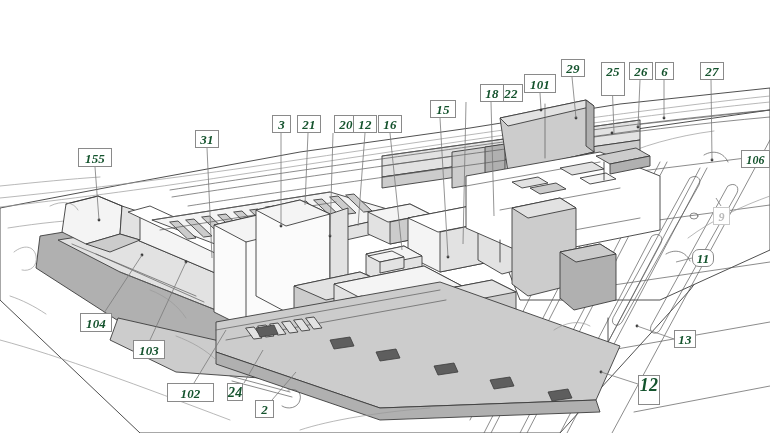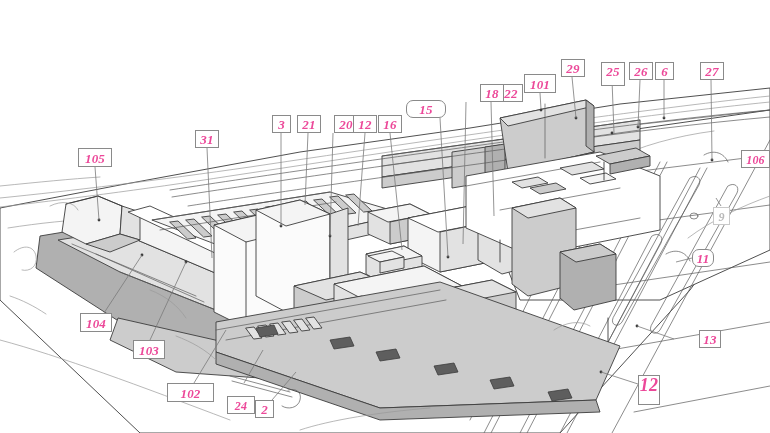--- a/index.html
+++ b/index.html
@@ -24,21 +24,21 @@
     top: 0;
     width: 770px;
     height: 433px;
     display: block;
   }
   .callout {
     position: absolute;
     box-sizing: border-box;
     border: 1px solid #8a8a8a;
     background: #ffffff;
-    color: #ec4899;
+    color: #14532d;
     font-family: "Liberation Serif", serif;
     font-style: italic;
     font-weight: 700;
     text-align: center;
     line-height: 1;
     white-space: nowrap;
     letter-spacing: 0.2px;
     user-select: none;
   }
   .callout.faint {
@@ -324,92 +324,92 @@
         <line x1="104" y1="313" x2="142" y2="255" class="lead"></line>
         <line x1="150" y1="340" x2="186" y2="262" class="lead"></line>
         <line x1="194" y1="383" x2="226" y2="330" class="lead"></line>
         <line x1="244" y1="383" x2="263" y2="350" class="lead"></line>
         <line x1="272" y1="400" x2="296" y2="372" class="lead"></line>
       </g>
   </svg>
 
   <div id="callout-layer">
       <div class="callout" style="left: 78px; top: 148px; width: 34px; height: 19px; font-size: 13px; line-height: 19px;">
-        <span class="lbl">105</span>
+        <span class="lbl">155</span>
       </div>
       <div class="callout" style="left: 195px; top: 130px; width: 24px; height: 18px; font-size: 13px; line-height: 18px;">
         <span class="lbl">31</span>
       </div>
       <div class="callout" style="left: 272px; top: 115px; width: 19px; height: 18px; font-size: 13px; line-height: 18px;">
         <span class="lbl">3</span>
       </div>
       <div class="callout" style="left: 297px; top: 115px; width: 24px; height: 18px; font-size: 13px; line-height: 18px;">
         <span class="lbl">21</span>
       </div>
       <div class="callout" style="left: 322px; top: 115px; width: 24px; height: 18px; font-size: 13px; line-height: 18px; margin-left: 12px;">
         <span class="lbl">20</span>
       </div>
       <div class="callout" style="left: 353px; top: 115px; width: 24px; height: 18px; font-size: 13px; line-height: 18px;">
         <span class="lbl">12</span>
       </div>
       <div class="callout" style="left: 378px; top: 115px; width: 24px; height: 18px; font-size: 13px; line-height: 18px;">
         <span class="lbl">16</span>
       </div>
-      <div class="callout" style="left: 406px; top: 100px; width: 40px; height: 18px; font-size: 13px; line-height: 18px; border-radius: 7px;">
+      <div class="callout" style="left: 430px; top: 100px; width: 26px; height: 18px; font-size: 13px; line-height: 18px;">
         <span class="lbl">15</span>
       </div>
       <div class="callout" style="left: 455px; top: 84px; width: 24px; height: 18px; font-size: 13px; line-height: 18px; margin-left: 44px;">
         <span class="lbl">22</span>
       </div>
       <div class="callout" style="left: 480px; top: 84px; width: 24px; height: 18px; font-size: 13px; line-height: 18px;">
         <span class="lbl">18</span>
       </div>
       <div class="callout" style="left: 524px; top: 74px; width: 32px; height: 19px; font-size: 13px; line-height: 19px;">
         <span class="lbl">101</span>
       </div>
       <div class="callout" style="left: 561px; top: 59px; width: 24px; height: 18px; font-size: 13px; line-height: 18px;">
         <span class="lbl">29</span>
       </div>
-      <div class="callout" style="left: 601px; top: 62px; width: 24px; height: 24px; font-size: 13px; line-height: 18px;">
+      <div class="callout" style="left: 601px; top: 62px; width: 24px; height: 34px; font-size: 13px; line-height: 18px;">
         <span class="lbl">25</span>
       </div>
       <div class="callout" style="left: 629px; top: 62px; width: 24px; height: 18px; font-size: 13px; line-height: 18px;">
         <span class="lbl">26</span>
       </div>
       <div class="callout" style="left: 655px; top: 62px; width: 19px; height: 18px; font-size: 13px; line-height: 18px;">
         <span class="lbl">6</span>
       </div>
       <div class="callout" style="left: 700px; top: 62px; width: 24px; height: 18px; font-size: 13px; line-height: 18px; text-align: center;">
         <span class="lbl">27</span>
       </div>
       <div class="callout" style="left: 741px; top: 150px; width: 29px; height: 18px; font-size: 12px; line-height: 18px;">
         <span class="lbl">106</span>
       </div>
       <div class="callout faint" style="left: 713px; top: 207px; width: 17px; height: 18px; font-size: 12px; line-height: 18px;">
         <span class="lbl">9</span>
       </div>
       <div class="callout" style="left: 692px; top: 249px; width: 22px; height: 18px; font-size: 13px; line-height: 18px; border-radius: 7px;">
         <span class="lbl">11</span>
       </div>
-      <div class="callout" style="left: 674px; top: 330px; width: 22px; height: 18px; font-size: 13px; line-height: 18px; margin-left: 25px;">
+      <div class="callout" style="left: 674px; top: 330px; width: 22px; height: 18px; font-size: 13px; line-height: 18px;">
         <span class="lbl">13</span>
       </div>
       <div class="callout" style="left: 638px; top: 375px; width: 22px; height: 30px; font-size: 18px; line-height: 18px;">
         <span class="lbl">12</span>
       </div>
       <div class="callout" style="left: 80px; top: 313px; width: 32px; height: 19px; font-size: 13px; line-height: 19px;">
         <span class="lbl">104</span>
       </div>
       <div class="callout" style="left: 133px; top: 340px; width: 32px; height: 19px; font-size: 13px; line-height: 19px;">
         <span class="lbl">103</span>
       </div>
       <div class="callout" style="left: 167px; top: 383px; width: 47px; height: 19px; font-size: 13px; line-height: 19px;">
         <span class="lbl">102</span>
       </div>
-      <div class="callout" style="left: 227px; top: 383px; width: 28px; height: 18px; font-size: 12px; line-height: 18px; margin-top: 13px;">
+      <div class="callout" style="left: 227px; top: 383px; width: 16px; height: 18px; font-size: 14px; line-height: 18px;">
         <span class="lbl">24</span>
       </div>
       <div class="callout" style="left: 255px; top: 400px; width: 19px; height: 18px; font-size: 13px; line-height: 18px;">
         <span class="lbl">2</span>
       </div>
     </div>
 
 </div>
 
 </body></html>

